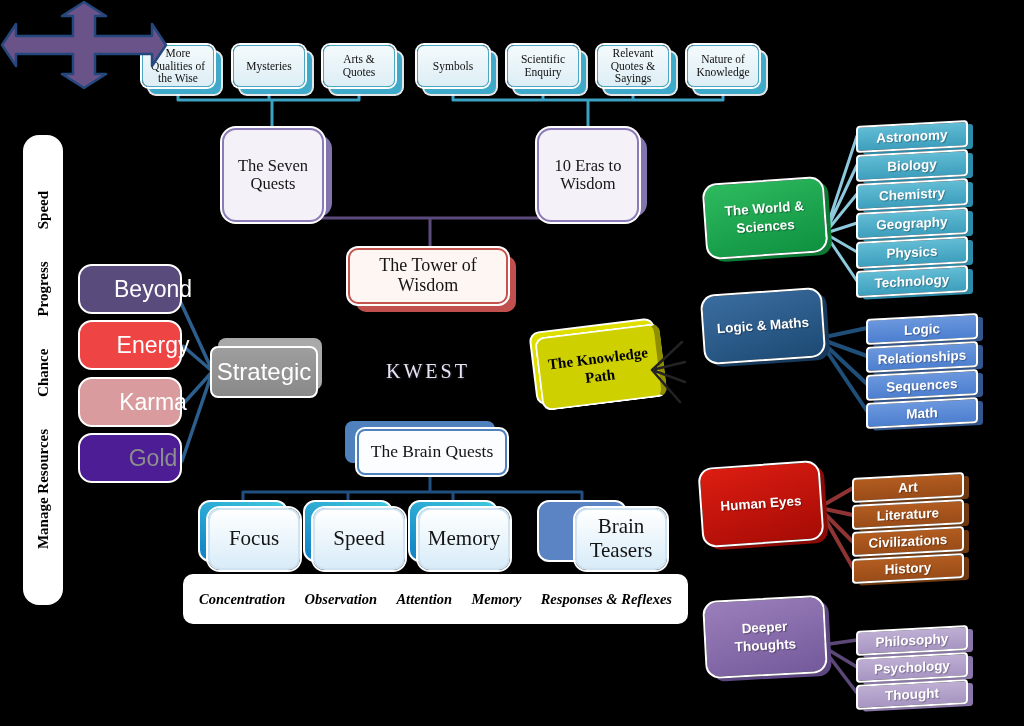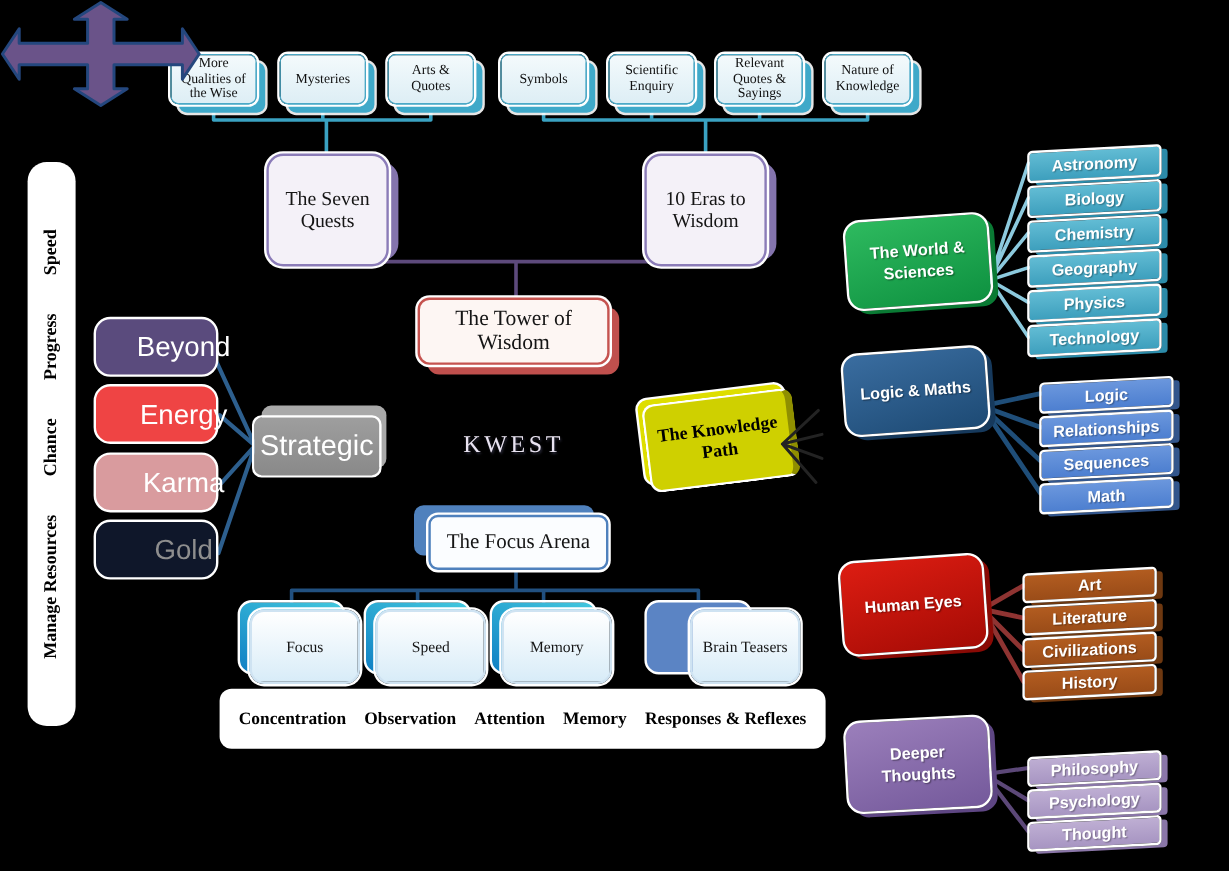--- a/index.html
+++ b/index.html
@@ -43,43 +43,43 @@
   .strat-back{left:218px;top:338px;width:104px;height:52px;background:#a9a9a9;border-radius:8px;}
   .strat{left:210px;top:346px;width:108px;height:52px;background:linear-gradient(180deg,#9e9e9e,#898989);
     border:2px solid #fff;border-radius:8px;color:#fff;font-family:"Liberation Sans",sans-serif;font-size:24px;}
 
   
   .res{left:78px;width:104px;height:50px;border:2.5px solid #fff;border-radius:14px;
     font-family:"Liberation Sans",sans-serif;font-size:23px;color:#fff;padding-left:46px;}
   .res-beyond{top:264px;background:#5a4b7d;}
   .res-energy{top:320px;background:#ef4444;}
   .res-karma{top:377px;background:#d99b9e;}
-  .res-gold{top:433px;background:#0f172a;color:#8e8e8e;}
+  .res-gold{top:433px;background:#4c1d95;color:#8e8e8e;}
 
   
   .sidebar-bar{left:23px;top:135px;width:40px;height:470px;background:#fff;border-radius:16px;}
   .sidebar-text{left:-192px;top:350px;width:470px;height:40px;transform:rotate(-90deg);
     display:flex;align-items:center;justify-content:center;gap:32px;
     font-weight:700;font-size:15px;color:#000;white-space:nowrap;}
 
   
   .arena-back{left:345px;top:421px;width:150px;height:42px;background:#4f81bd;border-radius:8px;}
   .arena{left:357px;top:429px;width:150px;height:46px;background:#fbfdff;border:2px solid #4f81bd;border-radius:8px;
     box-shadow:0 0 0 2px #fff;font-size:17.5px;line-height:1.1;color:#151515;}
 
   .bchild-back{top:500px;width:90px;height:62px;border:2px solid #fff;border-radius:12px;
     background:linear-gradient(205deg,#41c8de,#1080c4);}
   .bchild-back.blue{background:#5b84c4;}
   .bchild{top:508px;width:92px;height:62px;background:linear-gradient(180deg,#ffffff,#d8ecf8);
     border:2px solid #cfe3f2;border-radius:12px;box-shadow:0 0 0 2px #fff;
-    font-size:13px;line-height:1.12;color:#151515;}
+    font-size:21px;line-height:1.12;color:#151515;}
 
   
   .footer{left:183px;top:574px;width:505px;height:50px;background:#fff;border-radius:10px;
-    display:flex;align-items:center;justify-content:space-between;padding:0 16px;box-sizing:border-box;}
+    display:flex;align-items:center;justify-content:space-between;padding:0 16px;box-sizing:border-box;font-style:italic;}
   .footer span{font-weight:700;font-size:14.5px;color:#000;white-space:nowrap;}
 
   
   .rh{width:122px;border:2px solid #fff;border-radius:14px;color:#fff;
     font-family:"Liberation Sans",sans-serif;font-weight:700;font-size:13.5px;line-height:1.3;
     text-shadow:1px 1px 1px rgba(0,0,0,.35);padding:0 12px;}
   .rh-world{left:704px;top:180px;height:76px;transform:rotate(-4deg);
     background:linear-gradient(165deg,#2eba5f,#0e9140);box-shadow:5px 4px 0 -1px #0a7a34;}
   .rh-logic{left:702px;top:291px;height:70px;transform:rotate(-4deg);
     background:linear-gradient(165deg,#3a6da0,#1d4a74);box-shadow:5px 4px 0 -1px #16395c;}
@@ -180,21 +180,21 @@
 
 <div class="node sidebar-bar"></div>
 <div class="node sidebar-text">
   <span>Manage Resources</span>
   <span>Chance</span>
   <span>Progress</span>
   <span>Speed</span>
 </div>
 
 <div class="node arena-back"></div>
-<div class="node arena">The Focus Arena</div>
+<div class="node arena">The Brain Quests</div>
 
 <div class="node bchild-back" style="left:198px"></div>
 <div class="node bchild-back" style="left:303px"></div>
 <div class="node bchild-back" style="left:408px"></div>
 <div class="node bchild-back blue" style="left:537px"></div>
 <div class="node bchild" style="left:208px">Focus</div>
 <div class="node bchild" style="left:313px">Speed</div>
 <div class="node bchild" style="left:418px">Memory</div>
 <div class="node bchild" style="left:575px">Brain Teasers</div>
 

